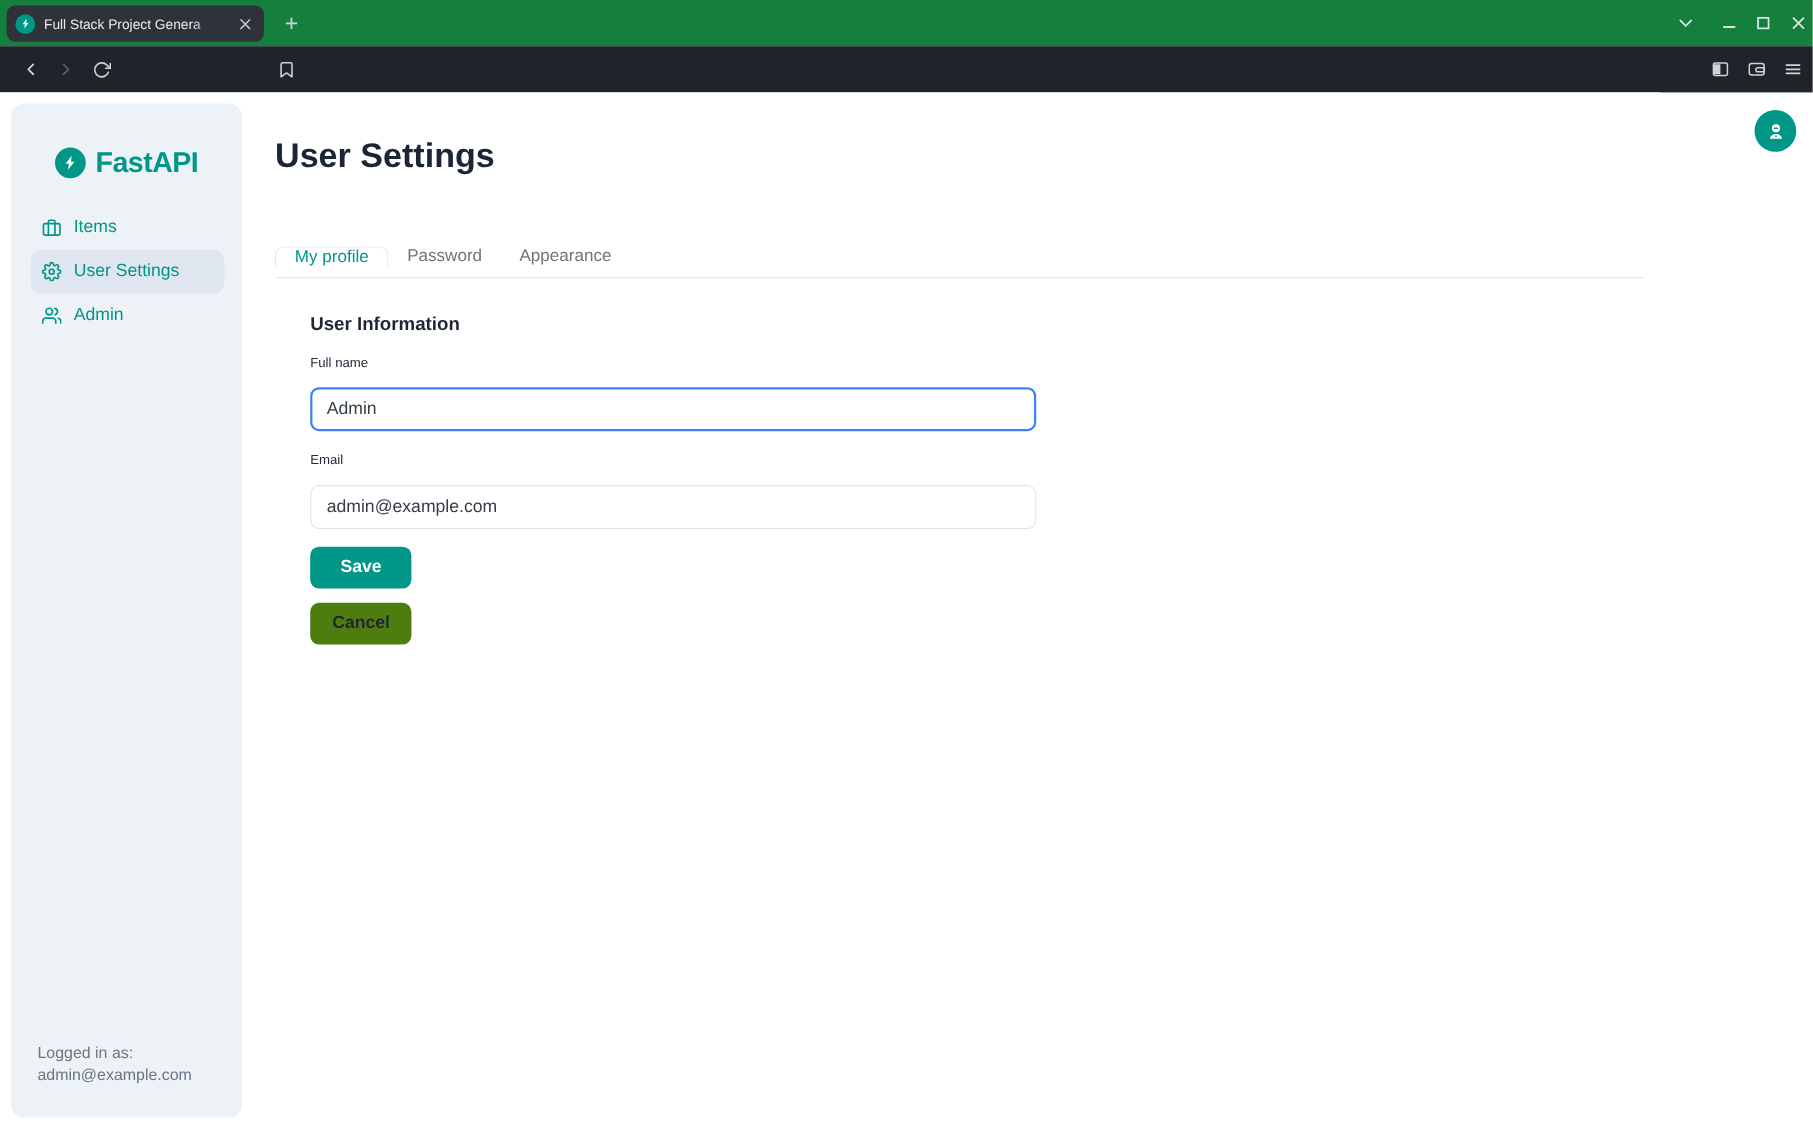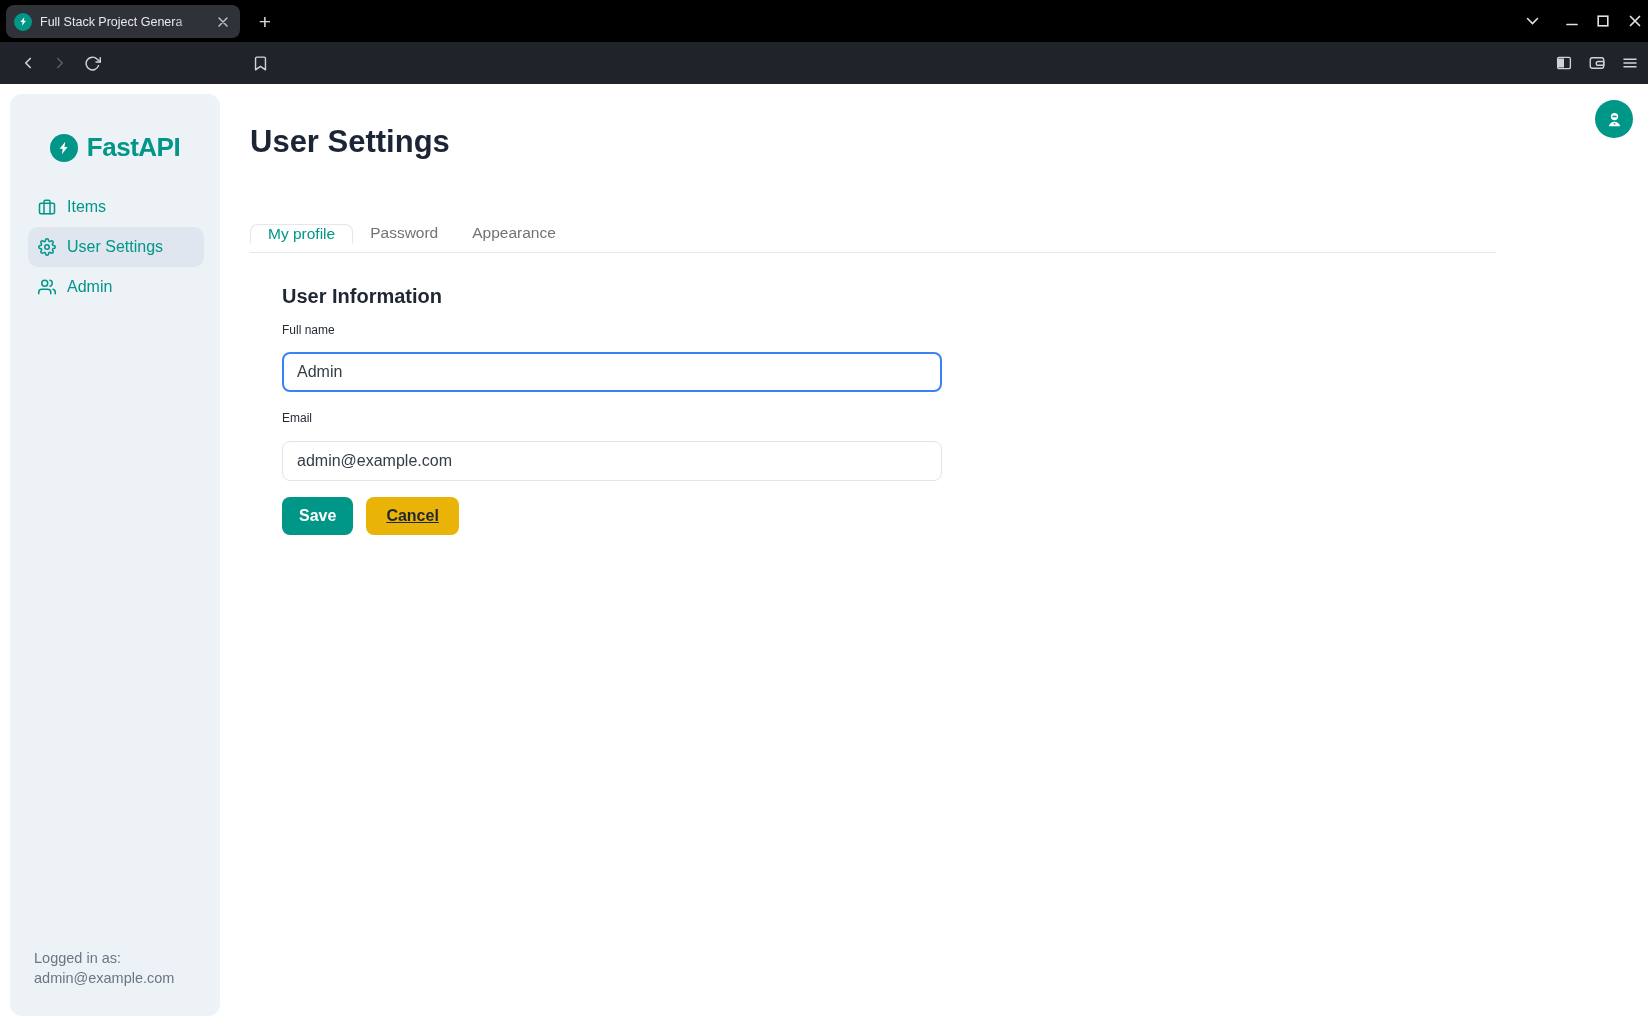--- a/index.html
+++ b/index.html
@@ -1,21 +1,21 @@
 <!DOCTYPE html>
 <html><head>
 <meta charset="utf-8">
 <style>
   * { margin:0; padding:0; box-sizing:border-box; }
   html,body { width:1648px; height:1025px; }
   body { font-family:"Liberation Sans", sans-serif; background:#fff; overflow:hidden; }
   .screen { position:relative; width:1648px; height:1025px; background:#fff; }
 
   
-  .tabbar { position:absolute; left:0; top:0; width:1648px; height:42px; background:#000000; }
+  .tabbar { position:absolute; left:0; top:0; width:1648px; height:42px; background:#15803d; }
   .tab { position:absolute; left:6px; top:5px; width:234px; height:33px; background:#2f3339;
          border-radius:8px; display:flex; align-items:center; padding:0 8px; }
   .favicon { width:18px; height:18px; border-radius:50%; background:#009688; flex:0 0 18px;
              display:flex; align-items:center; justify-content:center; }
   .tab-title { color:#e8eaed; font-size:12.5px; margin-left:8px; white-space:nowrap;
                overflow:hidden; width:160px; -webkit-mask-image:linear-gradient(90deg,#000 84%,transparent);
                mask-image:linear-gradient(90deg,#000 84%,transparent); }
   .tab-close { margin-left:auto; width:18px; height:18px; display:flex; align-items:center;
                justify-content:center; color:#c3c7cc; border-radius:4px; }
   .newtab { position:absolute; left:252px; top:9px; width:26px; height:26px; display:flex;
@@ -56,33 +56,33 @@
 
   .main { position:absolute; left:250px; top:0; right:13px; }
   .page-title { position:absolute; left:0; top:40px; font-size:31px; font-weight:700; color:#1c2536; }
 
   .tabs { position:absolute; left:0; top:130px; right:0; display:flex; align-items:center;
           border-bottom:1px solid #e3e8ee; height:39px; }
   .tabitem { padding:0 17px; display:flex; align-items:center; font-size:15.5px; color:#737373; }
   .tabitem.active { color:#009688; background:#fff; border:1px solid #e3e8ee; border-bottom:1px solid #fff;
                     margin-bottom:-1px; border-radius:8px 8px 0 0; }
 
-  .section-title { position:absolute; left:32px; top:201px; font-size:20px; font-weight:700; color:#1f2733; }
+  .section-title { position:absolute; left:32px; top:201px; font-size:17px; font-weight:700; color:#1f2733; }
   .field-label { position:absolute; left:32px; font-size:12px; color:#242c38; }
   .lbl-name { top:239px; } .lbl-email { top:327px; }
   .text-input { position:absolute; left:32px; width:660px; height:40px; border-radius:8px;
                 font-family:"Liberation Sans", sans-serif; font-size:16px; color:#343c47;
                 padding:0 14px; background:#fff; border:1px solid #dfe5ec; outline:none; }
   .inp-name { top:268px; border:2px solid #3b82f6; padding:0 13px; }
   .inp-email { top:357px; }
-  .actions { position:absolute; left:32px; top:413px; display:flex; gap:13px; }
+  .actions { position:absolute; left:32px; top:413px; display:flex; gap:13px;flex-direction:column; }
   .btn { height:38px; border:none; border-radius:8px; font-family:"Liberation Sans", sans-serif;
          font-size:16px; font-weight:700; display:flex; align-items:center; justify-content:center; }
   .btn-save { background:#009688; color:#fff; padding:0 17px; }
-  .btn-cancel { background:#eab308; color:#1f2733; padding:0 20px;text-decoration:underline; }
+  .btn-cancel { background:#4d7c0f; color:#1f2733; padding:0 20px; }
 </style>
 </head>
 <body>
 
 <div class="screen">
 
   <div class="tabbar">
     <div class="tab">
       <span class="favicon">
         <svg width="11" height="11" viewBox="0 0 24 24">

